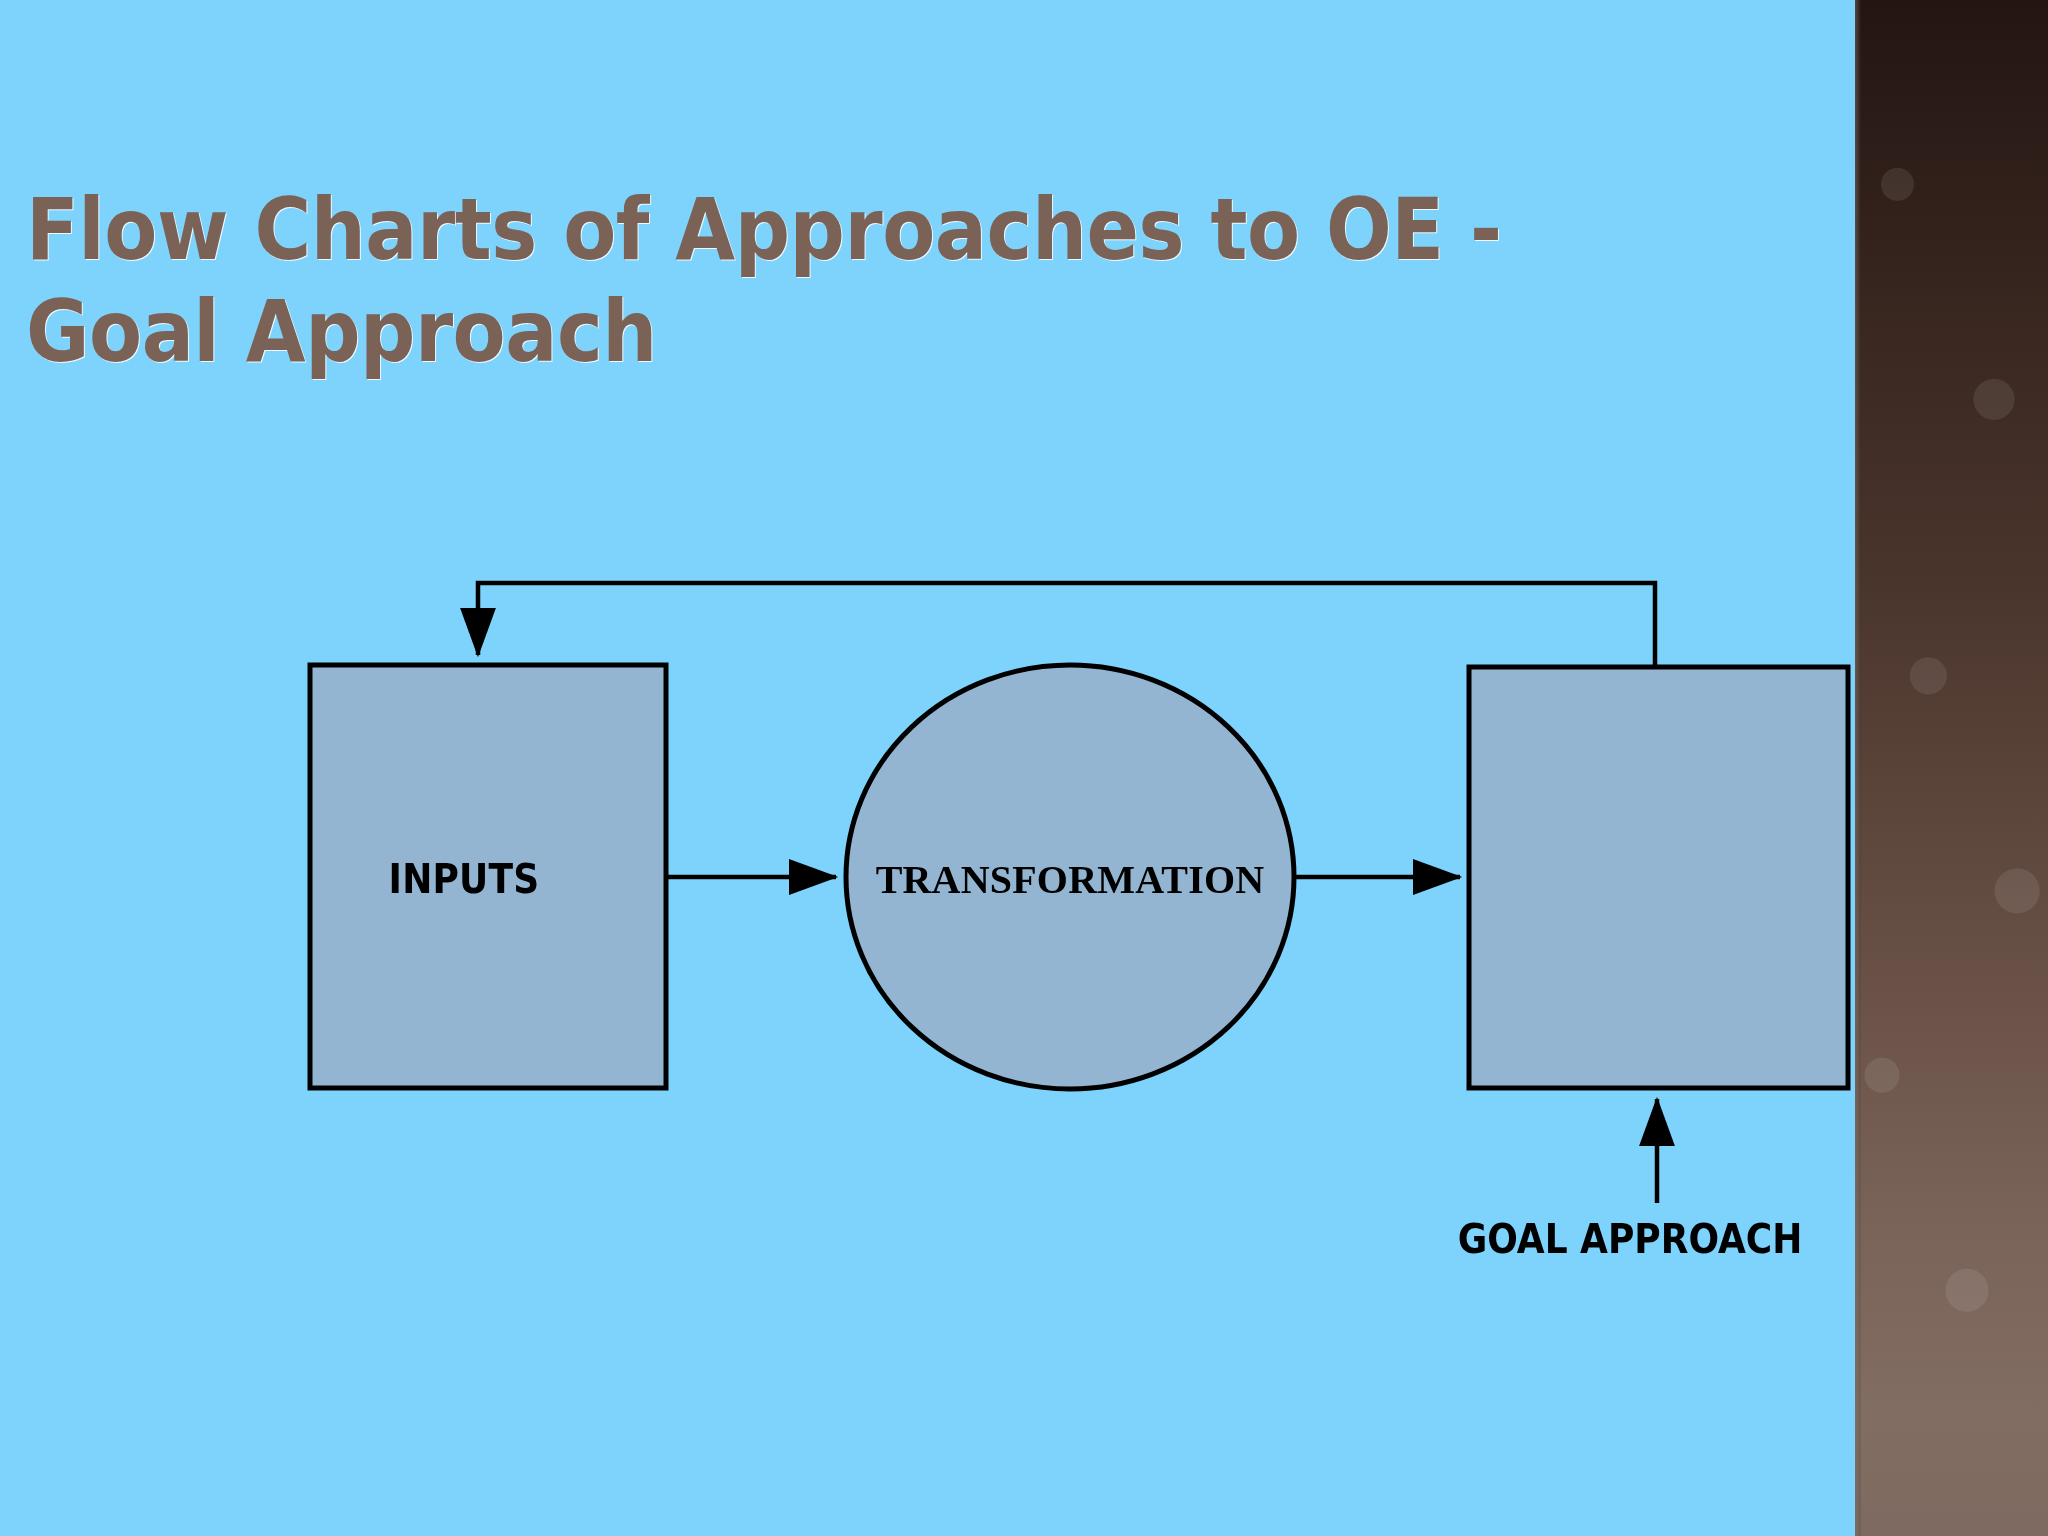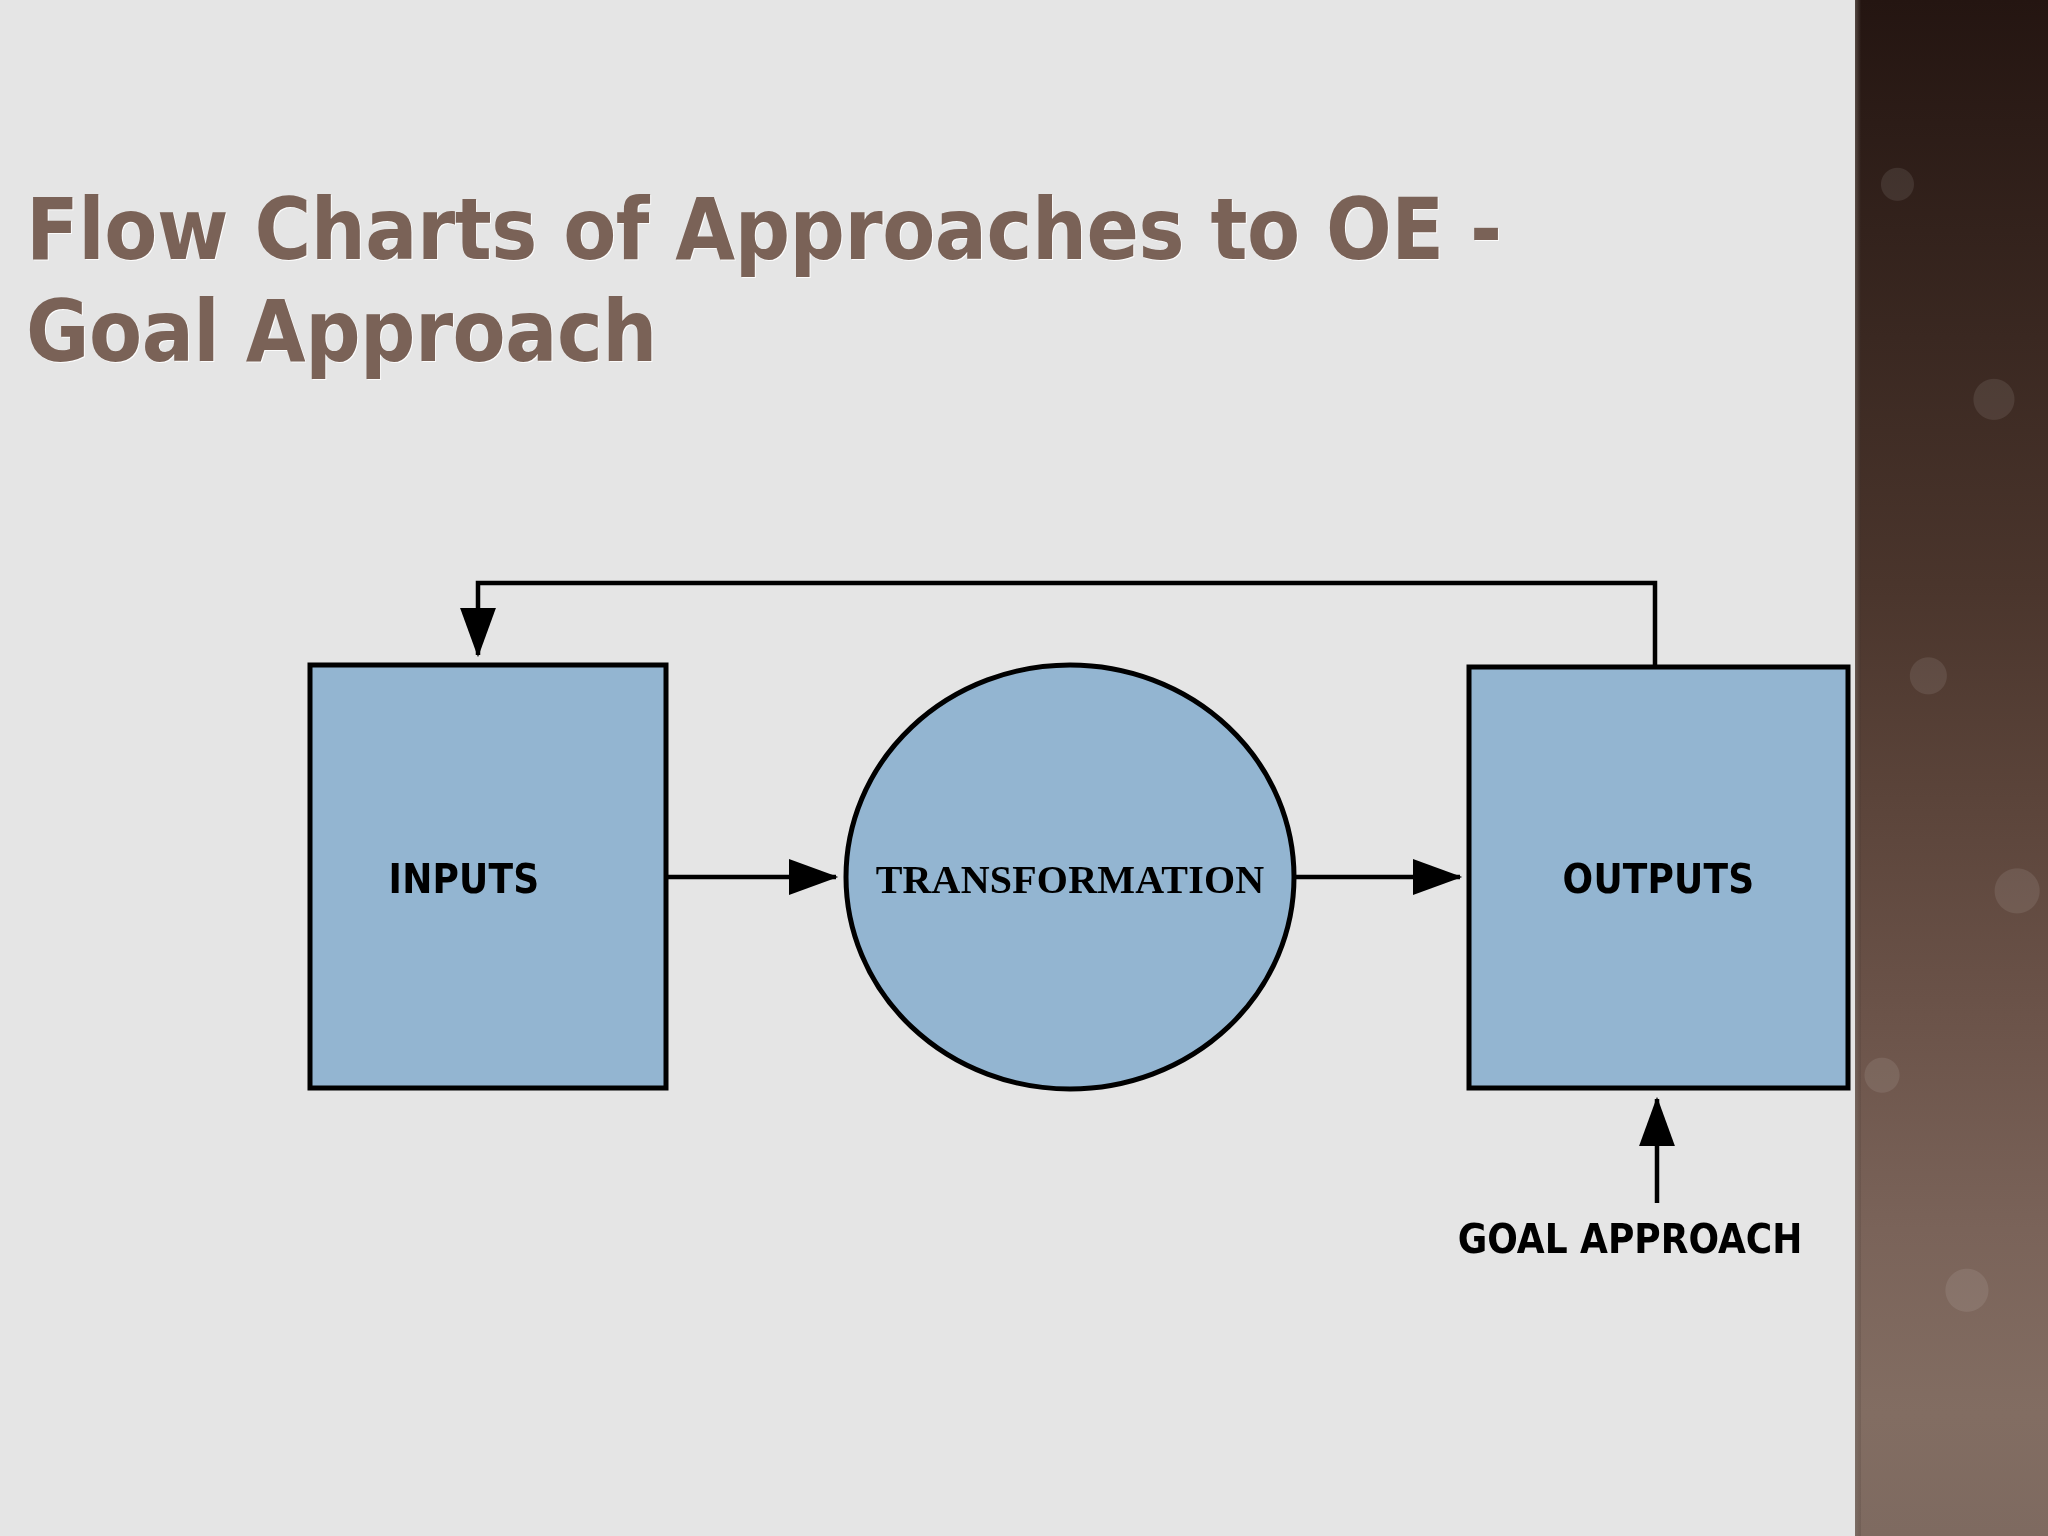--- a/index.html
+++ b/index.html
@@ -8,21 +8,21 @@
     padding: 0;
     background: #ffffff;
   }
   body {
     font-family: "Liberation Sans", sans-serif;
   }
   #slide {
     position: relative;
     width: 2048px;
     height: 1536px;
-    background: #e5e5e5;
+    background: #7dd3fc;
     overflow: hidden;
   }
 
   
   #sidebar {
     position: absolute;
     top: 0;
     left: 1855px;
     width: 193px;
     height: 1536px;
@@ -146,17 +146,16 @@
 
     <path d="M1655,667 L1655,583 L478,583 L478,655" fill="none" stroke="#000000" stroke-width="4.5" marker-end="url(#arrowhead)"></path>
 
     <line x1="1657" y1="1203" x2="1657" y2="1099" stroke="#000000" stroke-width="4.5" marker-end="url(#arrowhead)"></line>
   </svg>
 
   <div class="node-label" id="inputs-label">INPUTS</div>
 
   <div class="node-label" id="transform-label">TRANSFORMATION</div>
 
-  <div class="node-label" id="outputs-label">OUTPUTS</div>
 
   <div id="goal-label">GOAL APPROACH</div>
 
 </div>
 
 </body></html>

